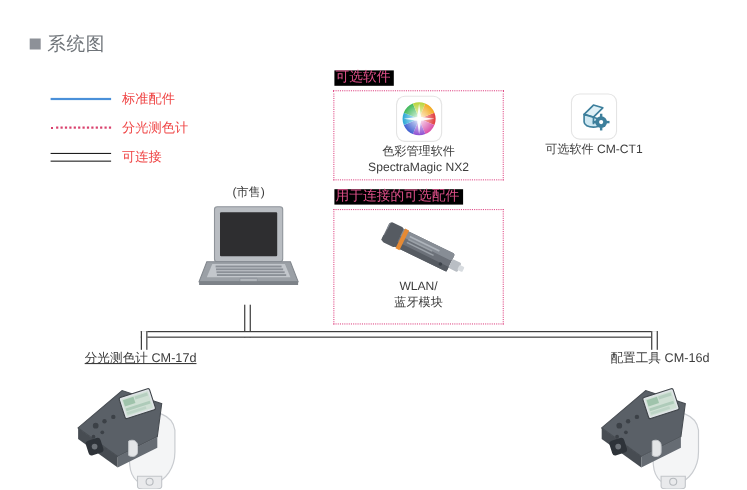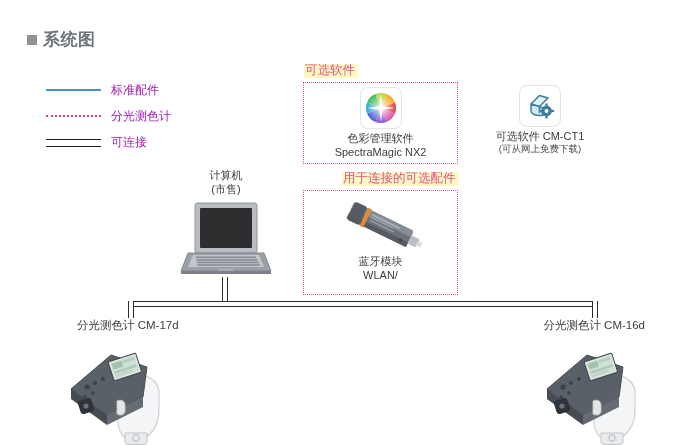--- a/index.html
+++ b/index.html
@@ -29,21 +29,21 @@
     gap: 6px;
   }
   #title-bullet {
     width: 10px;
     height: 10px;
     background: #8d9198;
     display: block;
   }
   #title-text {
     font-size: 17px;
-    font-weight: bold;
+    font-weight: normal;
     color: #6f7479;
     letter-spacing: 0.5px;
     line-height: 1;
   }
 
   
   #legend {
     position: absolute;
     left: 46px;
     top: 78px;
@@ -75,44 +75,44 @@
   .sw-double-black {
     position: absolute;
     left: 0; right: 0; top: 3px;
     height: 6px;
     border-top: 1.6px solid #1e1e1e;
     border-bottom: 1.6px solid #1e1e1e;
     background: #ffffff;
   }
   .legend-label {
     font-size: 12px;
-    color: #a21caf;
+    color: #ef4444;
     white-space: nowrap;
   }
 
   
   .group-box {
     position: absolute;
     border: 1.4px dotted #e0508a;
     box-sizing: border-box;
     background: transparent;
   }
   .group-title {
     position: absolute;
     font-size: 12.5px;
     color: #e0508a;
-    background: #fef9c3;
+    background: #000000;
     padding: 0 3px 0 1px;
     white-space: nowrap;
     line-height: 1.1;
   }
   #box-software  { left: 303px; top: 82px;  width: 155px; height: 82px; }
   #title-software{ left: 304px; top: 64px; }
   #box-connect   { left: 303px; top: 190px; width: 155px; height: 105px; }
-  #title-connect { left: 304px; top: 172px; margin-left: 38px; }
+  #title-connect { left: 304px; top: 172px; }
 
   
   .node {
     position: absolute;
     text-align: center;
   }
   .node-caption {
     font-size: 11px;
     line-height: 1.3;
     color: #3c3c3c;
@@ -140,21 +140,21 @@
   #node-cmct1 { left: 472px; top: 86px; width: 136px; }
 
   
   #node-wlan { left: 303px; top: 196px; width: 155px; }
 
   
   #node-computer { left: 172px; top: 168px; width: 108px; }
   #computer-caption { margin-bottom: 4px; }
 
   
-  #node-cm17d { left: 55px; top: 318px; width: 150px; }
+  #node-cm17d { left: 55px; top: 318px; width: 150px; text-decoration: underline; }
   #node-cm16d { left: 513px; top: 318px; width: 150px; }
   .instr-caption {
     font-size: 11.5px;
     color: #3c3c3c;
     white-space: nowrap;
     margin-bottom: 4px;
   }
   #node-cm17d .instr-caption { text-align: left; padding-left: 22px; }
   #node-cm16d .instr-caption { text-align: right; padding-right: 18px; }
 
@@ -265,48 +265,46 @@
           <g fill="#3d7f9c">
             <rect x="-1.1" y="-7.6" width="2.2" height="3"></rect>
             <rect x="-1.1" y="4.6" width="2.2" height="3"></rect>
             <rect x="-7.6" y="-1.1" width="3" height="2.2"></rect>
             <rect x="4.6" y="-1.1" width="3" height="2.2"></rect>
           </g>
         </g>
       </svg>
     </span>
     <div class="node-caption">可选软件 CM-CT1</div>
-    <div class="node-caption small">(可从网上免费下载)</div>
   </div>
 
   <div id="node-wlan" class="node">
     <span style="display:block;height:58px;">
       <svg width="104" height="58" viewBox="0 0 104 58" style="margin:0 auto;">
         <g transform="rotate(26 52 29)">
           <rect x="18" y="20" width="66" height="18" rx="2" fill="#6c7179"></rect>
           <rect x="18" y="20" width="66" height="7" rx="2" fill="#878d95"></rect>
           <rect x="18" y="33" width="66" height="5" fill="#565b62"></rect>
           <rect x="19" y="19" width="13" height="20" rx="2" fill="#565b62"></rect>
           <rect x="33" y="19" width="4" height="20" fill="#e58a34"></rect>
           <rect x="40" y="23" width="30" height="1.6" fill="#aeb4bb"></rect>
           <rect x="40" y="26" width="24" height="1.4" fill="#9aa0a7"></rect>
           <rect x="40" y="29" width="27" height="1.4" fill="#9aa0a7"></rect>
           <rect x="84" y="25" width="9" height="9" rx="1.5" fill="#b9bec4"></rect>
           <rect x="92" y="27" width="5" height="5" rx="1" fill="#d8dce0"></rect>
           <circle cx="76" cy="34" r="1.6" fill="#3d434a"></circle>
         </g>
       </svg>
     </span>
+    <div class="node-caption">WLAN/</div>
     <div class="node-caption">蓝牙模块</div>
-    <div class="node-caption">WLAN/</div>
   </div>
 
   <div id="node-computer" class="node">
     <div id="computer-caption">
-      <div class="node-caption">计算机</div>
       <div class="node-caption">(市售)</div>
     </div>
     <span style="display:block;">
       <svg width="100" height="78" viewBox="0 0 100 78" style="margin:0 auto;">
 
         <rect x="19" y="2" width="62" height="50" rx="2.5" fill="#b9bdc2" stroke="#8f949a" stroke-width="1"></rect>
         <rect x="24" y="7" width="52" height="40" rx="1" fill="#2e2e30"></rect>
 
         <path d="M12 52 L88 52 L95 70 L5 70 Z" fill="#9ba0a6" stroke="#83888e" stroke-width="1"></path>
         <path d="M17 54 L83 54 L88 66 L12 66 Z" fill="#c3c7cc"></path>
@@ -366,21 +364,21 @@
           <rect x="16" y="62" width="14" height="14" rx="3" transform="rotate(-18 23 69)"></rect>
         </g>
         <circle cx="23" cy="69" r="2.6" fill="#6d7278"></circle>
 
         <path d="M54 64 C58 62 62 64 62 68 L62 74 C62 78 57 79 54 77 Z" fill="#e3e5e7" stroke="#c4c7cb" stroke-width="0.9"></path>
       </svg>
     </span>
   </div>
 
   <div id="node-cm16d" class="node">
-    <div class="instr-caption">分光测色计 CM-16d</div>
+    <div class="instr-caption">配置工具 CM-16d</div>
     <span style="display:block;">
       <svg width="126" height="108" viewBox="0 0 126 108" style="margin-left:26px;">
         <path d="M60 40 C78 34 94 40 96 54 L96 74 C96 88 88 100 76 103
                  C64 106 56 98 55 86 L53 62 C52 50 54 43 60 40 Z" fill="#f4f5f6" stroke="#c9ccd0" stroke-width="1.1"></path>
         <path d="M62 96 L84 96 L84 105 C84 107 82 107.5 79 107.5 L67 107.5 C64 107.5 62 107 62 105 Z" fill="#e9eaec" stroke="#c2c5c9" stroke-width="1"></path>
         <circle cx="73" cy="101" r="3.2" fill="none" stroke="#b6babe" stroke-width="1"></circle>
         <path d="M8 52 L48 18 L84 30 L80 60 L44 78 Z" fill="#5a6067" stroke="#484d53" stroke-width="1"></path>
         <path d="M8 52 L44 78 L44 88 L8 62 Z" fill="#474c52"></path>
         <path d="M44 78 L80 60 L80 70 L44 88 Z" fill="#666c73"></path>
         <g transform="rotate(-18 62 32)">

